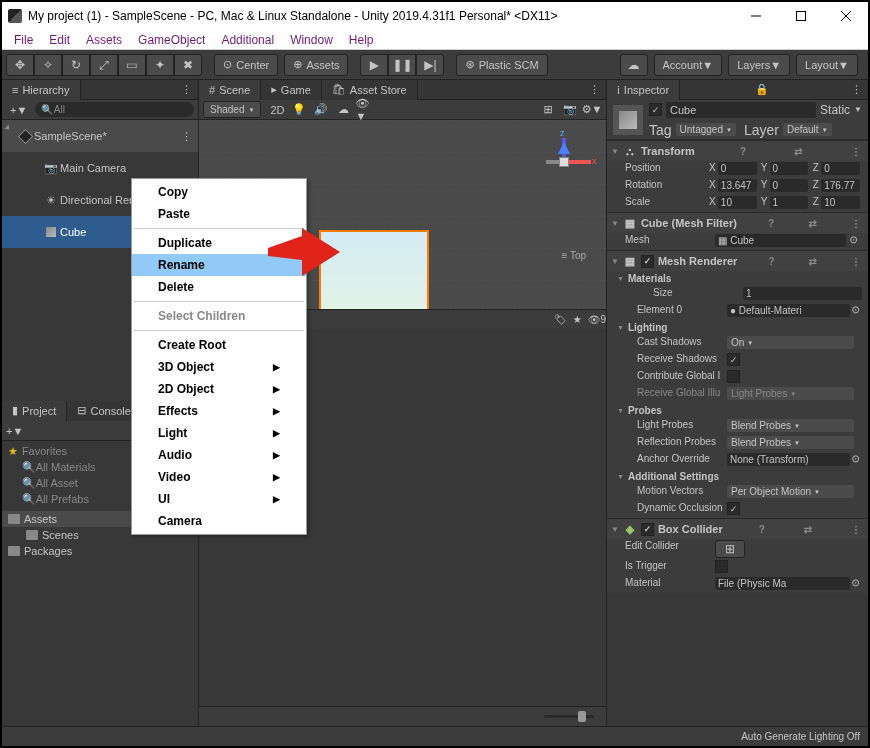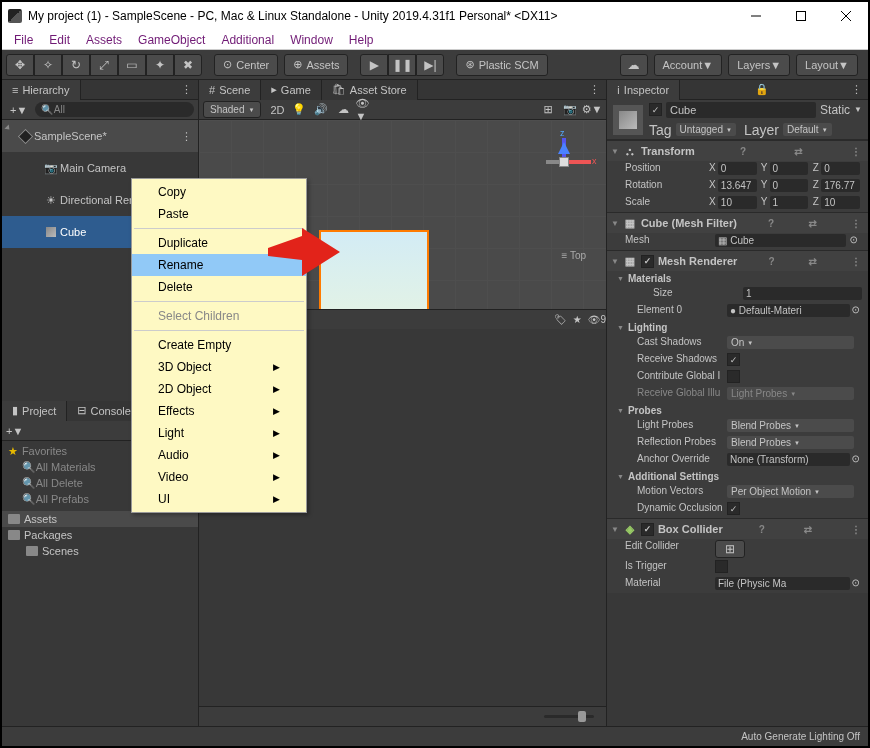--- a/index.html
+++ b/index.html
@@ -88,21 +88,21 @@
 .chdr .help { margin-left: auto; padding: 0 3px; color: #888; font-size: 10px; }
 .cfield { display: flex; align-items: flex-start; padding: 1px 6px 1px 18px; font-size: 10px; min-height: 17px; }
 .cfield .lbl { width: 90px; }
 .cfield .val { flex: 1; background: #2a2a2a; padding: 1px 3px; border-radius: 2px; font-size: 10px; min-width: 0; }
 .cfield .axlbl { width: 12px; text-align: center; }
 .cfield .axval { width: 42px; background: #2a2a2a; padding: 1px 3px; border-radius: 2px; font-size: 10px; margin-right: 2px; }
 .subhdr { padding: 2px 6px 2px 10px; font-size: 10px; color: #c4c4c4; font-weight: bold; display: flex; align-items: center; }
 .subhdr::before { content: "▼"; font-size: 7px; margin-right: 4px; color: #888; }
 .chk { width: 13px; height: 13px; background: #2a2a2a; border: 1px solid #222; display: flex; align-items: center; justify-content: center; font-size: 9px; }
 .statusbar { height: 20px; background: #3c3c3c; border-top: 1px solid #222; display: flex; align-items: center; justify-content: flex-end; padding-right: 8px; font-size: 10px; }
-.ctxmenu { position: absolute; left: 131px; top: 178px; width: 176px; background: #fef9c3; border: 1px solid #999; box-shadow: 2px 2px 4px rgba(0,0,0,0.3); z-index: 100; padding: 2px 0; color: #000; }
+.ctxmenu { position: absolute; left: 131px; top: 178px; width: 176px; background: #ffffff; border: 1px solid #999; box-shadow: 2px 2px 4px rgba(0,0,0,0.3); z-index: 100; padding: 2px 0; color: #000; font-weight: bold; }
 .ctxitem { height: 22px; display: flex; align-items: center; padding: 0 26px; font-size: 12px; }
 .ctxitem.hover { background: #91c9f7; }
 .ctxitem.dis { color: #888; }
 .ctxsep { height: 1px; background: #ccc; margin: 3px 2px; }
 .ctxarrow { margin-left: auto; font-size: 9px; }
 .redarrow { position: absolute; left: 268px; top: 228px; z-index: 101; }
 .redarrow svg { width: 72px; height: 48px; }
 .lockico { margin-left:auto; padding:0 4px; }
 </style>
 </head>
@@ -215,33 +215,33 @@
       </div>
       <div class="projbar">
         <span>+▼</span>
       </div>
       <div class="projtree">
         <div class="prow fav">
             <span class="star">★</span>
             <span>Favorites</span>
           </div>
         <div class="prow sub">🔍 <span>All Materials</span></div>
-        <div class="prow sub">🔍 <span>All Delete</span></div>
+        <div class="prow sub">🔍 <span>All Asset</span></div>
         <div class="prow sub">🔍 <span>All Prefabs</span></div>
         <div class="prow hdr">
             <span class="folder"></span>
             <span>Assets</span>
           </div>
+        <div class="prow hdrsub">
+            <span class="folder"></span>
+            <span>Scenes</span>
+          </div>
         <div class="prow">
             <span class="folder"></span>
             <span>Packages</span>
-          </div>
-        <div class="prow hdrsub">
-            <span class="folder"></span>
-            <span>Scenes</span>
           </div>
       </div>
     </div>
 
     <div class="center">
       <div class="tabbar">
         <div class="tab">
             <span class="tabicon">#</span>
             <span>Scene</span>
           </div>
@@ -500,21 +500,21 @@
 <div class="ctxmenu">
   <div class="ctxitem">Copy</div>
   <div class="ctxitem">Paste</div>
   <div class="ctxsep"></div>
   <div class="ctxitem">Duplicate</div>
   <div class="ctxitem hover">Rename</div>
   <div class="ctxitem">Delete</div>
   <div class="ctxsep"></div>
   <div class="ctxitem dis">Select Children</div>
   <div class="ctxsep"></div>
-  <div class="ctxitem">Create Empty</div>
+  <div class="ctxitem">Create Root</div>
   <div class="ctxitem">
       <span>3D Object</span>
       <span class="ctxarrow">▶</span>
     </div>
   <div class="ctxitem">
       <span>2D Object</span>
       <span class="ctxarrow">▶</span>
     </div>
   <div class="ctxitem">
       <span>Effects</span>
@@ -529,19 +529,20 @@
       <span class="ctxarrow">▶</span>
     </div>
   <div class="ctxitem">
       <span>Video</span>
       <span class="ctxarrow">▶</span>
     </div>
   <div class="ctxitem">
       <span>UI</span>
       <span class="ctxarrow">▶</span>
     </div>
+  <div class="ctxitem">Camera</div>
 </div>
 
 <div class="redarrow">
   <svg viewBox="0 0 72 48">
       <polygon points="0,20 34,8 34,0 72,24 34,48 34,32 0,28" fill="#e2231a"></polygon>
     </svg>
 </div>
 
 </body></html>

